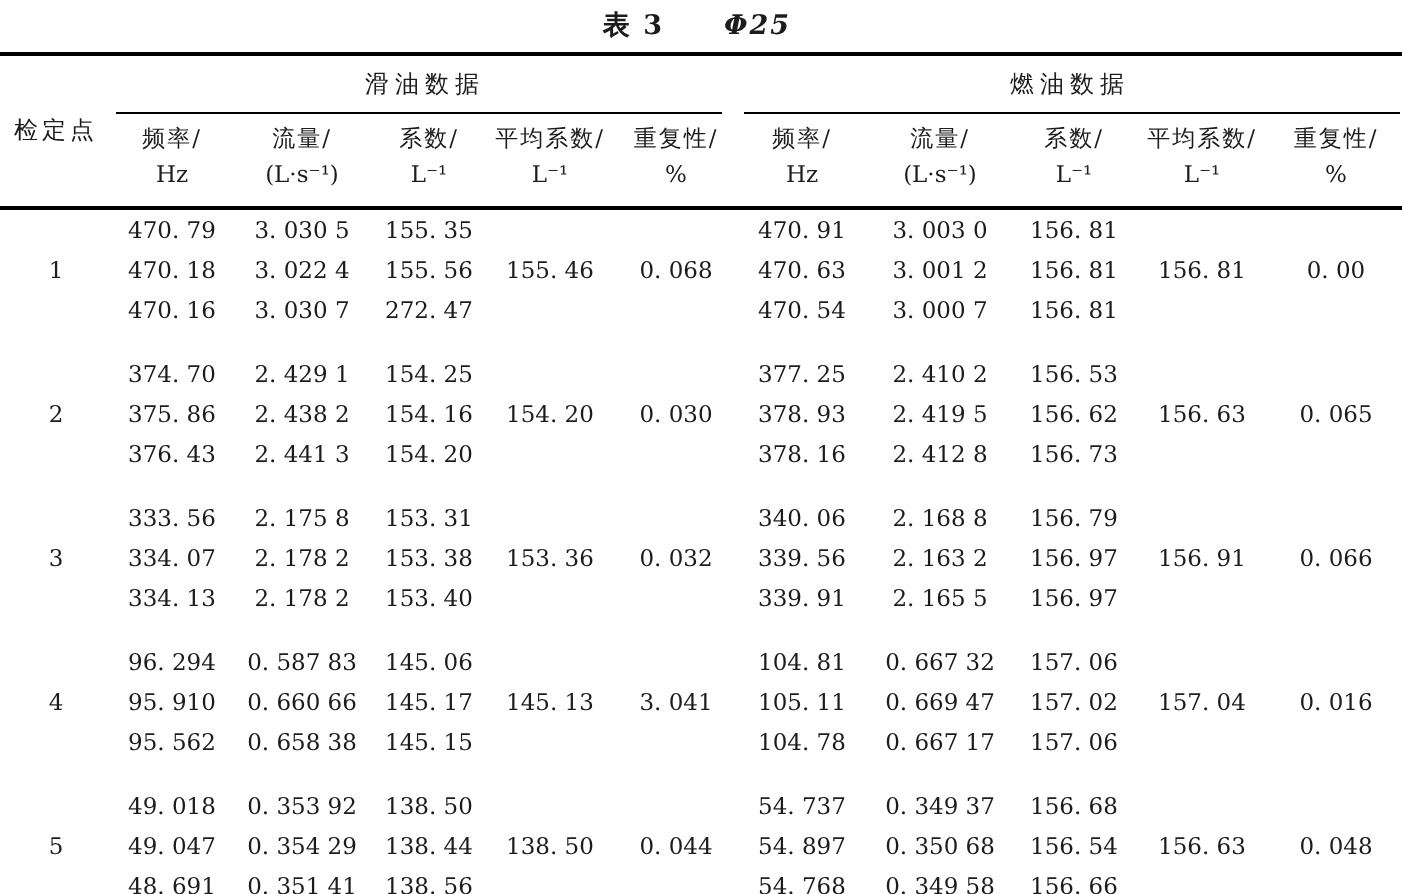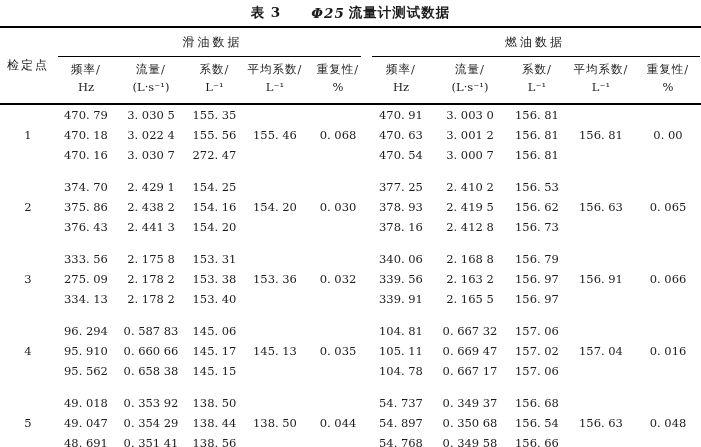--- a/index.html
+++ b/index.html
@@ -68,21 +68,20 @@
   tr.spacer td { height: 12px; }
 </style>
 </head>
 <body>
 
 <div class="page">
 
   <div class="title">
     <span class="t-label">表 3</span>
     <span class="t-phi">Φ25</span>
-    <span class="t-text">流量计测试数据</span>
   </div>
 
   <table>
     <colgroup>
       <col style="width:56px">
       <col style="width:60px">
         <col style="width:70px">
         <col style="width:57px">
         <col style="width:64px">
         <col style="width:62px">
@@ -219,21 +218,21 @@
           <td>153. 31</td>
           <td rowspan="3" class="mid">153. 36</td>
           <td rowspan="3" class="mid">0. 032</td>
           <td>340. 06</td>
           <td>2. 168 8</td>
           <td>156. 79</td>
           <td rowspan="3" class="mid">156. 91</td>
           <td rowspan="3" class="mid">0. 066</td>
         </tr>
         <tr>
-          <td>275. 09</td>
+          <td>334. 07</td>
           <td>2. 178 2</td>
           <td>153. 38</td>
           <td>339. 56</td>
           <td>2. 163 2</td>
           <td>156. 97</td>
         </tr>
         <tr>
           <td>334. 13</td>
           <td>2. 178 2</td>
           <td>153. 40</td>
@@ -243,21 +242,21 @@
         </tr>
         <tr class="spacer">
           <td colspan="11"></td>
         </tr>
         <tr>
           <td rowspan="3" class="mid">4</td>
           <td>96. 294</td>
           <td>0. 587 83</td>
           <td>145. 06</td>
           <td rowspan="3" class="mid">145. 13</td>
-          <td rowspan="3" class="mid">0. 035</td>
+          <td rowspan="3" class="mid">3. 041</td>
           <td>104. 81</td>
           <td>0. 667 32</td>
           <td>157. 06</td>
           <td rowspan="3" class="mid">157. 04</td>
           <td rowspan="3" class="mid">0. 016</td>
         </tr>
         <tr>
           <td>95. 910</td>
           <td>0. 660 66</td>
           <td>145. 17</td>

